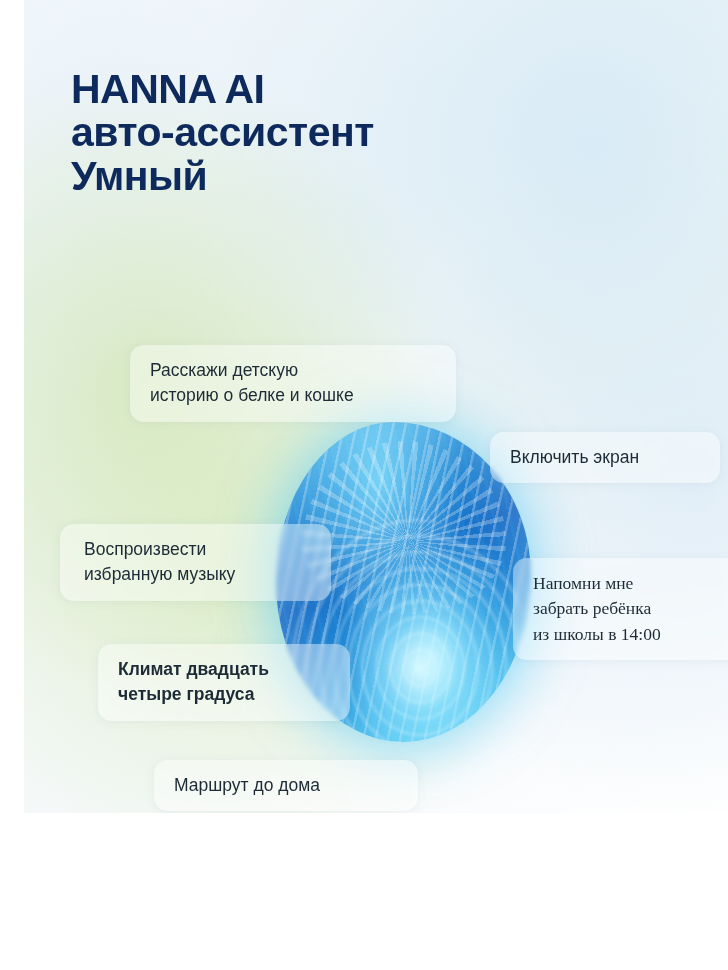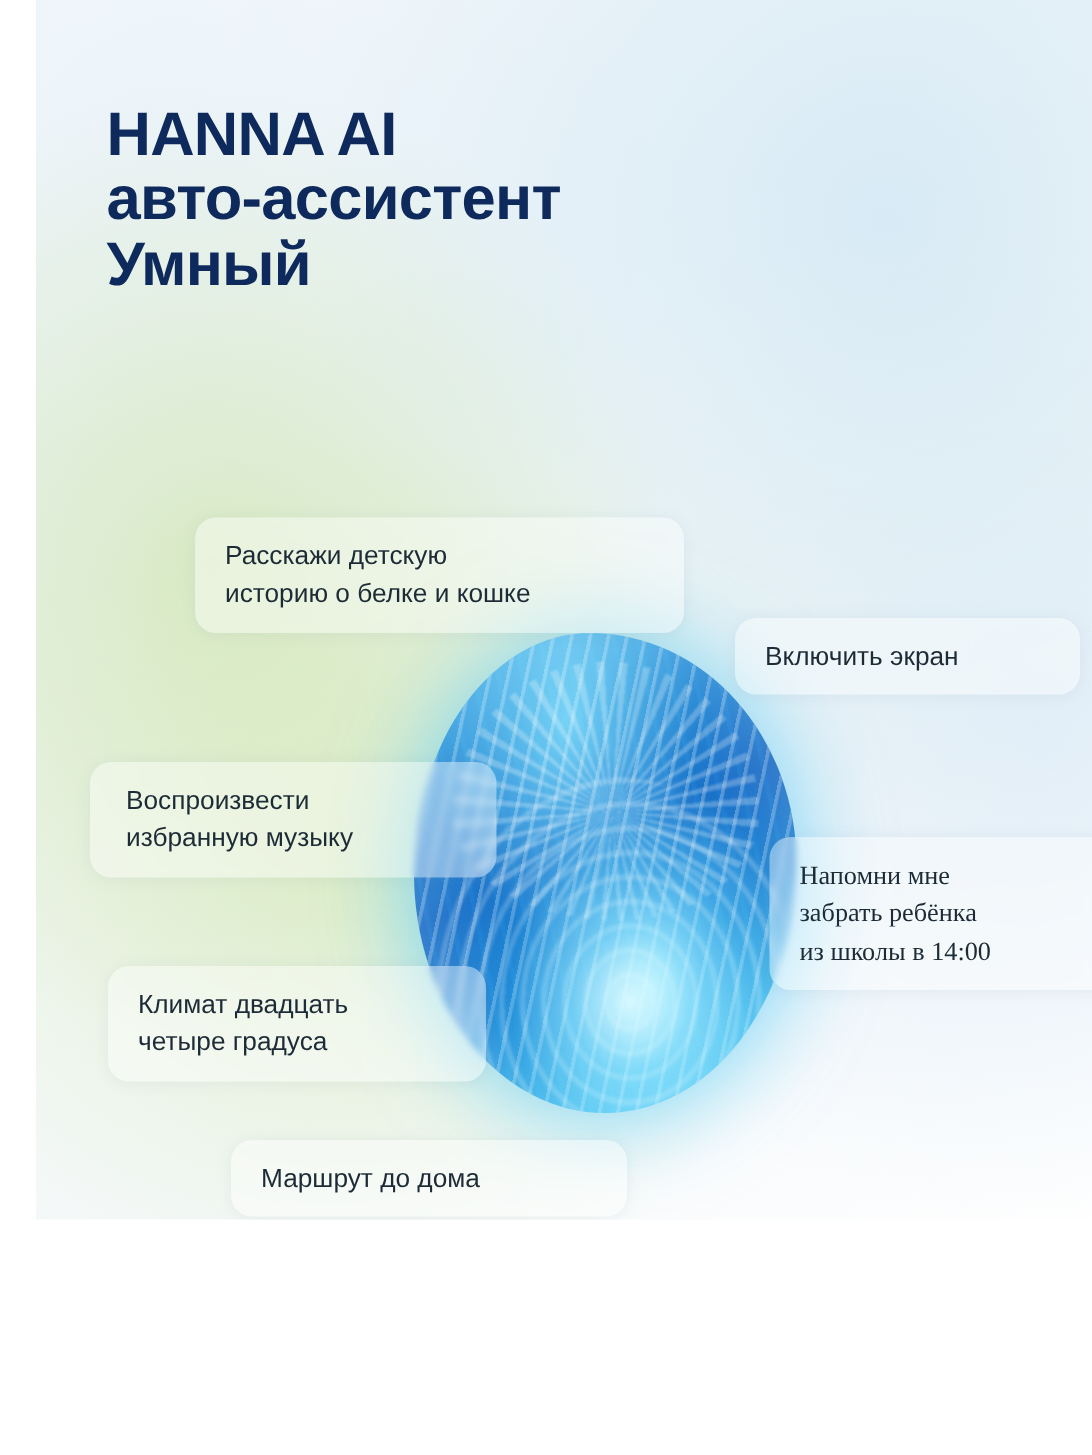--- a/index.html
+++ b/index.html
@@ -128,24 +128,24 @@
     font-size: 17.5px;
     line-height: 1.45;
     padding: 13px 20px;
     border-radius: 14px;
     background: rgba(255, 255, 255, 0.42);
     box-shadow: 0 1px 10px rgba(110, 140, 160, 0.10);
     backdrop-filter: blur(2px);
     white-space: pre-line;
   }
   .chip.c1 { left: 106px;  top: 345px;  width: 286px; }
-  .chip.c2 { left: 466px;  top: 412px;  width: 190px; }
-  .chip.c3 { left: 36px;   top: 508px;  width: 227px; padding-left: 24px; }
+  .chip.c2 { left: 466px;  top: 432px;  width: 190px; }
+  .chip.c3 { left: 36px;   top: 524px;  width: 227px; padding-left: 24px; }
   .chip.c4 { left: 489px;  top: 558px;  width: 200px; font-family: Liberation Serif, serif; }
-  .chip.c5 { left: 48px;   top: 644px;  width: 212px; }
+  .chip.c5 { left: 74px;   top: 644px;  width: 212px; font-weight: bold; }
   .chip.c6 { left: 130px;  top: 760px;  width: 224px; text-align: left; }
   .chip.c7 { left: 431px;  top: 736px;  width: 221px; }
 </style>
 </head>
 <body>
 
 <div id="poster">
 
   <div class="title-block">
     <div class="title-line l1">HANNA AI</div>

